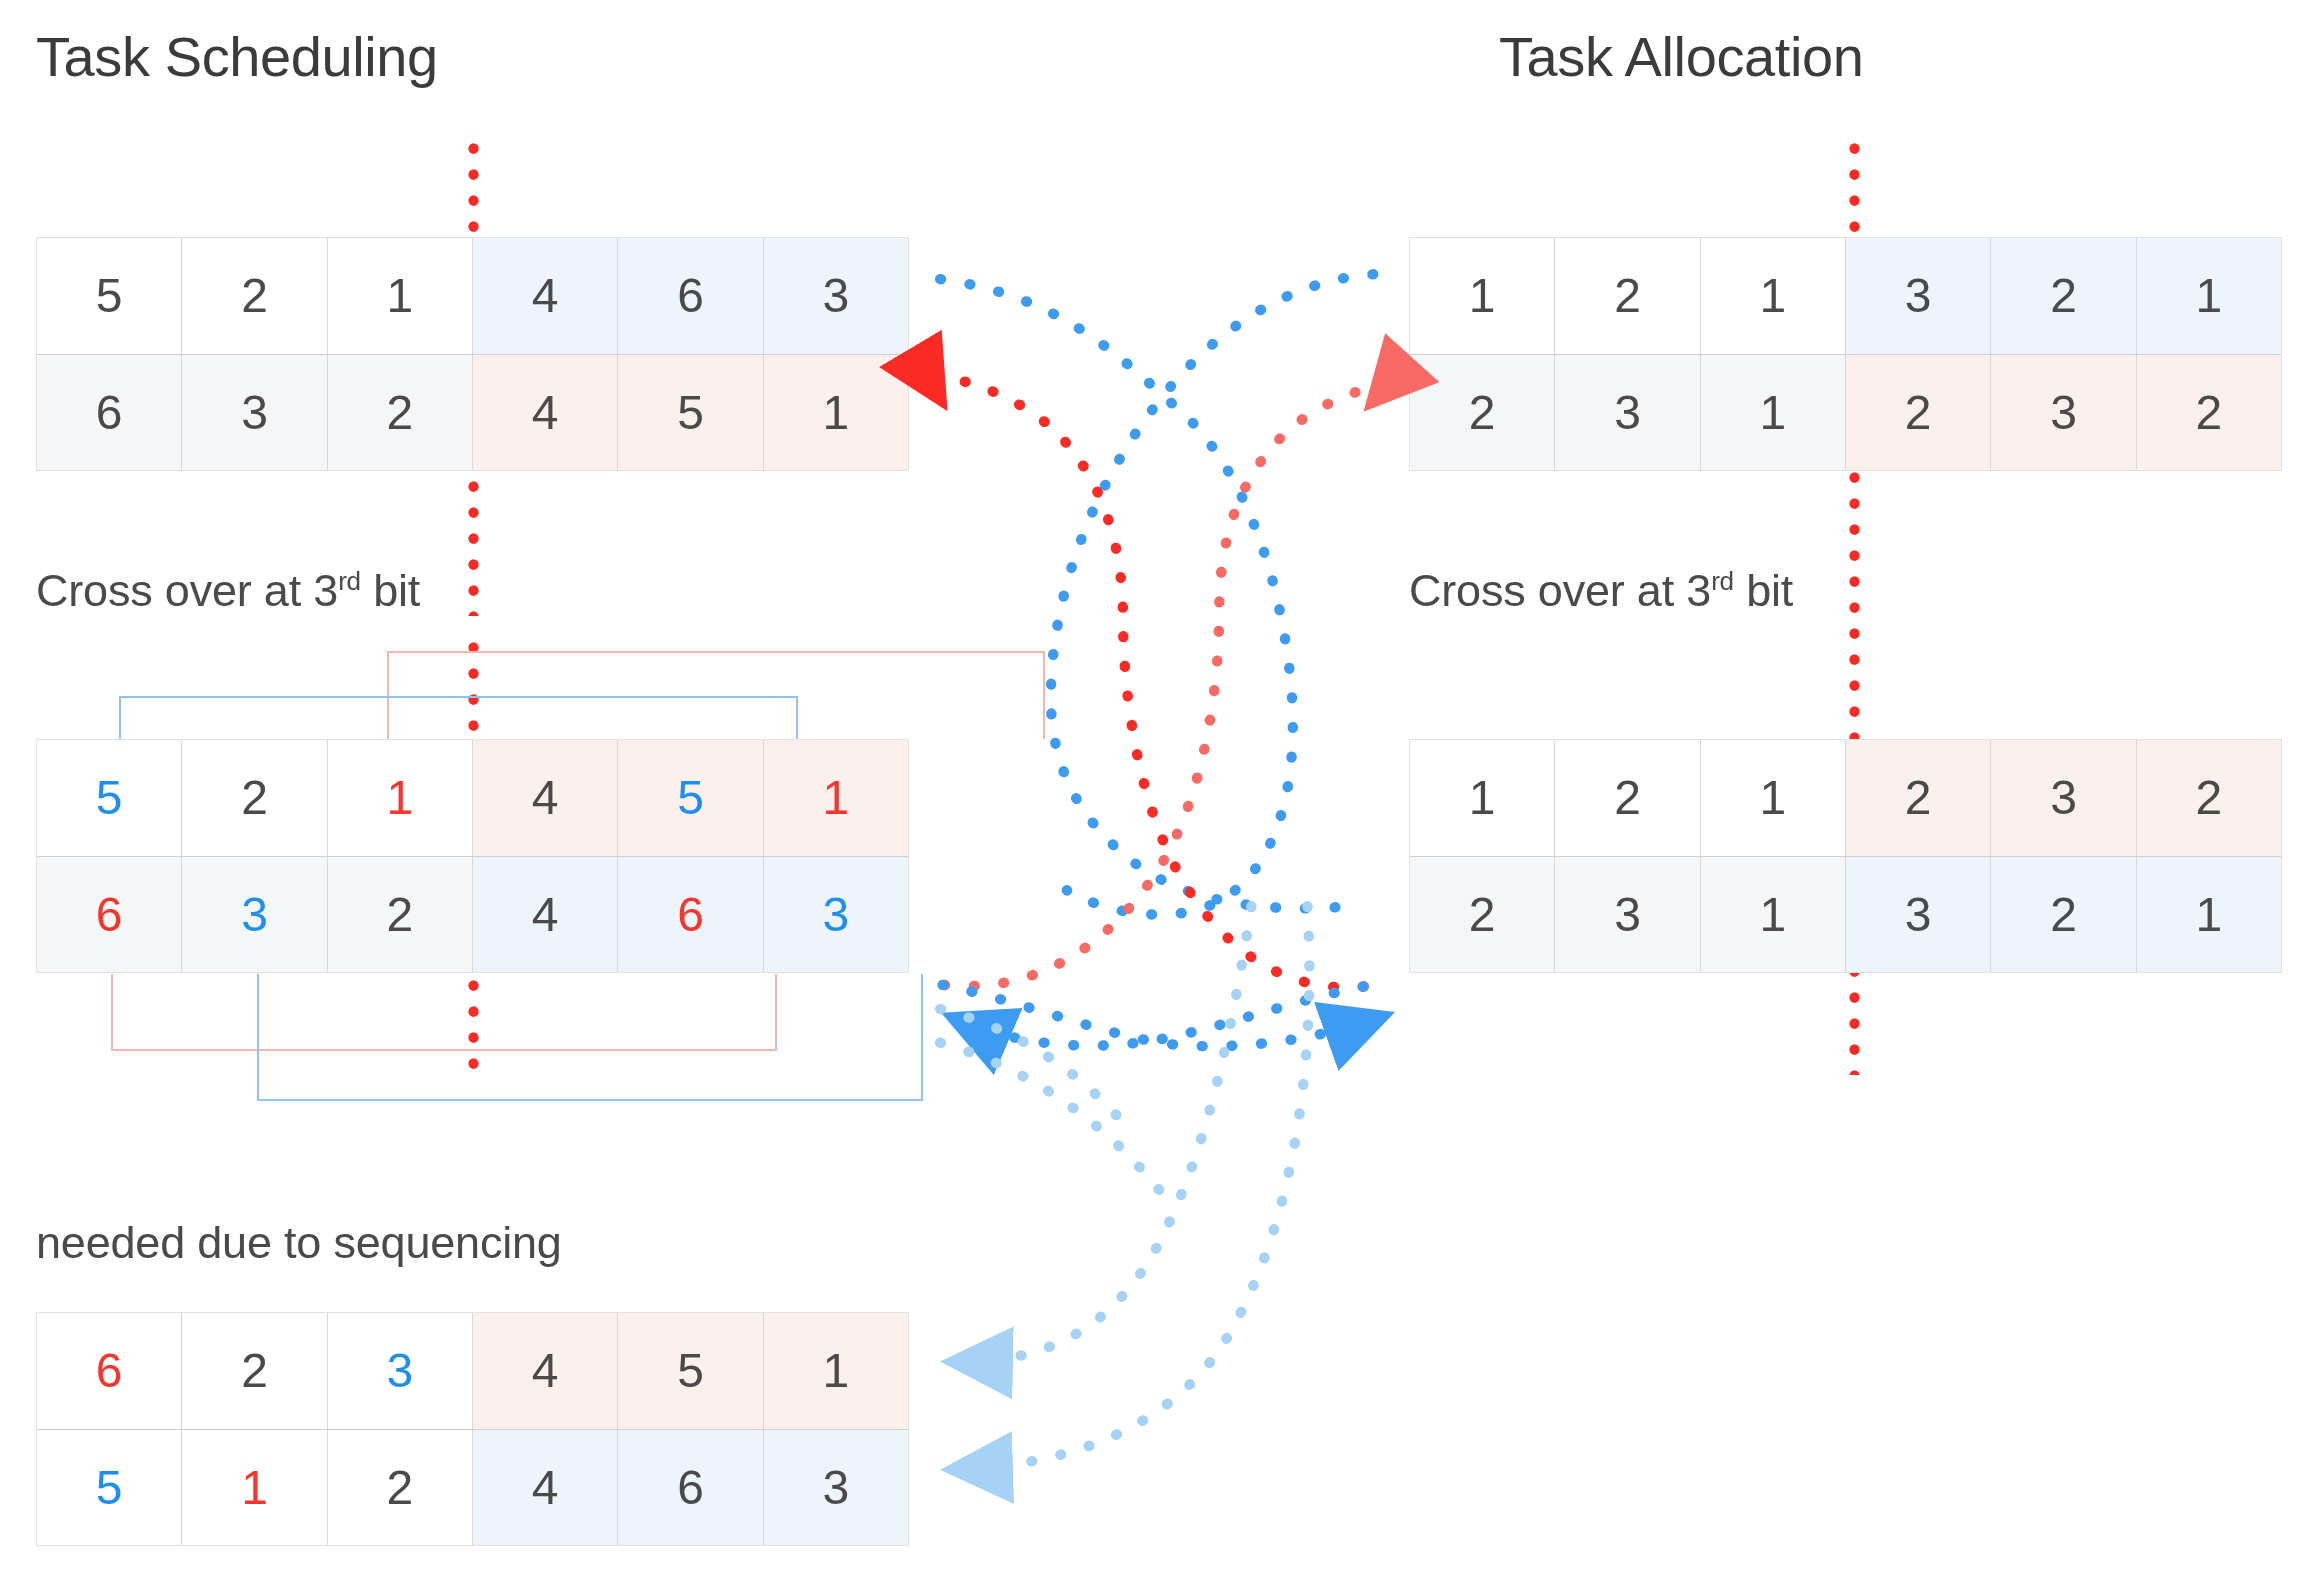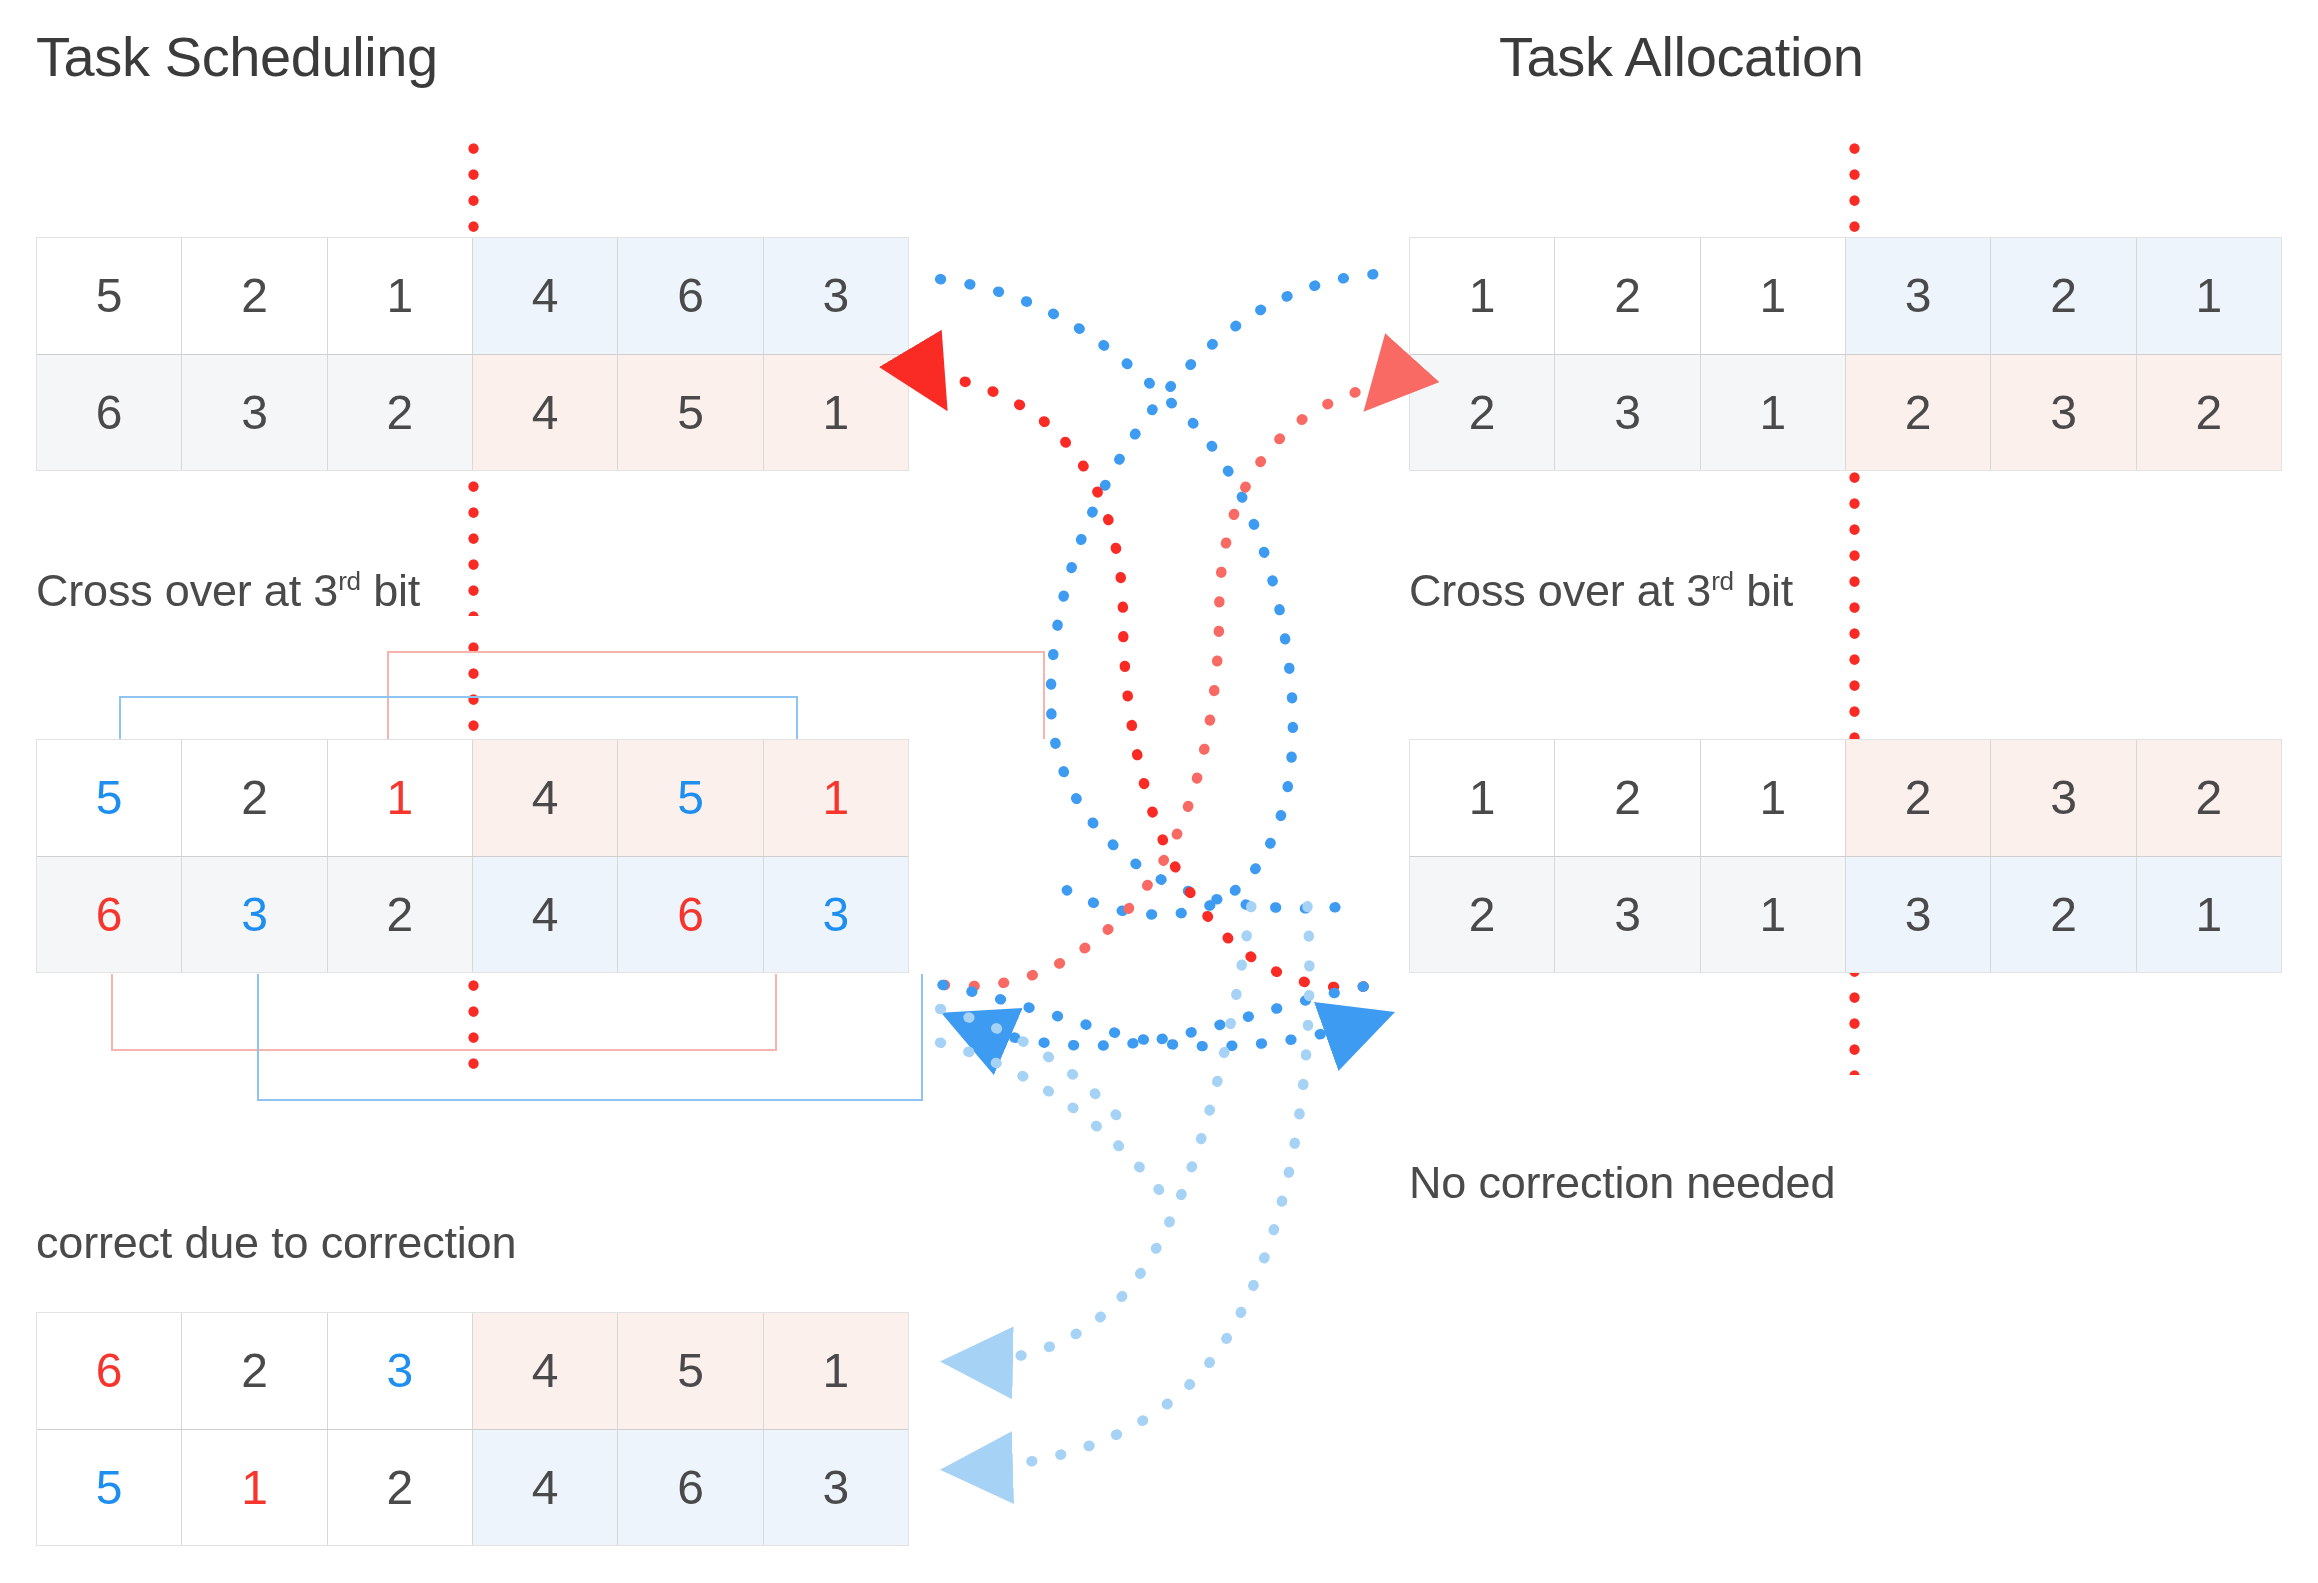--- a/index.html
+++ b/index.html
@@ -139,21 +139,21 @@
         <div class="cell bg-grey d-dark">2</div>
         <div class="cell bg-blue d-dark">4</div>
         <div class="cell bg-blue d-red">6</div>
         <div class="cell bg-blue d-blue">3</div>
       </div>
     </div>
 
   <div class="bracket bot br-pink" style="left:111px;top:974px;width:666px;height:77px;"></div>
   <div class="bracket bot br-blue" style="left:257px;top:974px;width:666px;height:127px;"></div>
 
-  <div class="caption" style="left:36px;top:1213px;">correct due to correction</div>
+  <div class="caption" style="left:36px;top:1213px;">needed due to sequencing</div>
 
   <div class="chrom" id="tbl-left-corrected" style="left:36px;top:1312px;width:873px;height:234px;">
       <div class="row">
         <div class="cell bg-white d-red">6</div>
         <div class="cell bg-white d-dark">2</div>
         <div class="cell bg-white d-blue">3</div>
         <div class="cell bg-pink d-dark">4</div>
         <div class="cell bg-pink d-dark">5</div>
         <div class="cell bg-pink d-dark">1</div>
       </div>
@@ -203,21 +203,20 @@
       <div class="row">
         <div class="cell bg-grey d-dark">2</div>
         <div class="cell bg-grey d-dark">3</div>
         <div class="cell bg-grey d-dark">1</div>
         <div class="cell bg-blue d-dark">3</div>
         <div class="cell bg-blue d-dark">2</div>
         <div class="cell bg-blue d-dark">1</div>
       </div>
     </div>
 
-  <div class="caption" style="left:1409px;top:1153px;">No correction needed</div>
 
   <svg class="flow" viewBox="0 0 2891 1975">
     <defs>
       <marker id="arr-red" markerWidth="7" markerHeight="7" refX="5.6" refY="3.5" orient="auto">
         <path d="M0,0 L7,3.5 L0,7 z" fill="#fa2b24"></path>
       </marker>
       <marker id="arr-red-l" markerWidth="7" markerHeight="7" refX="5.6" refY="3.5" orient="auto">
         <path d="M0,0 L7,3.5 L0,7 z" fill="#f86a63"></path>
       </marker>
       <marker id="arr-blue" markerWidth="7" markerHeight="7" refX="5.6" refY="3.5" orient="auto">

